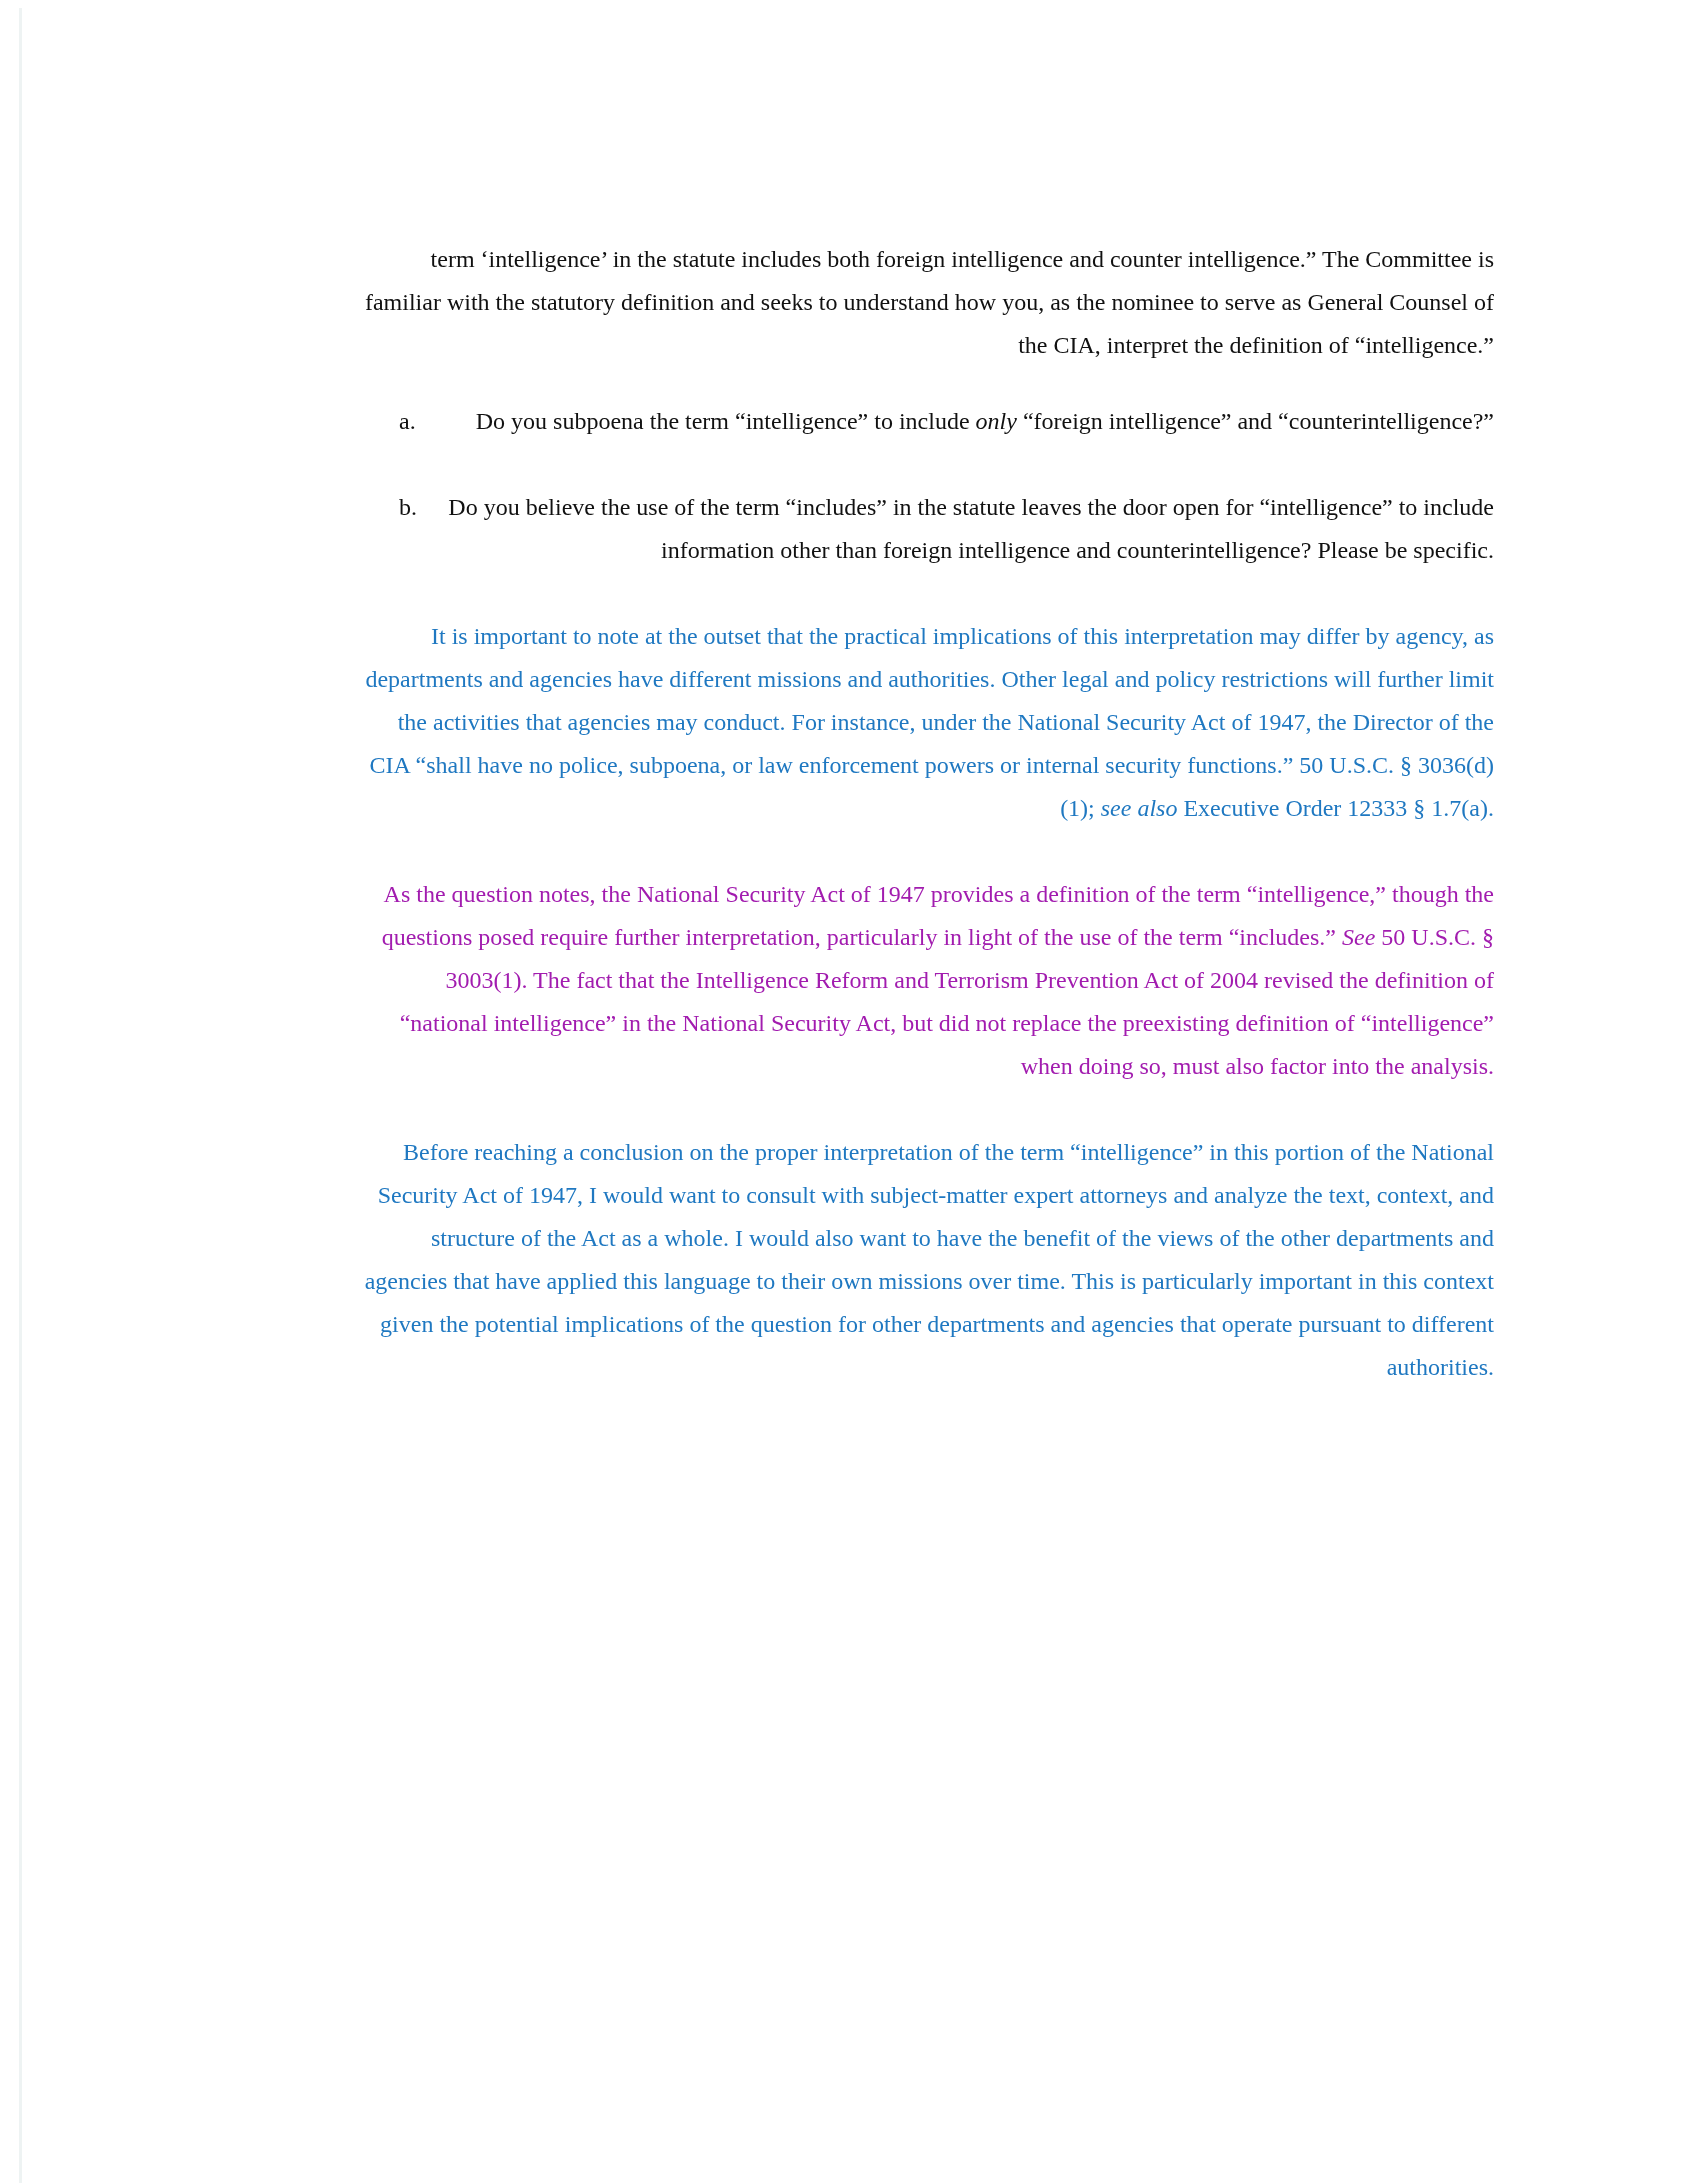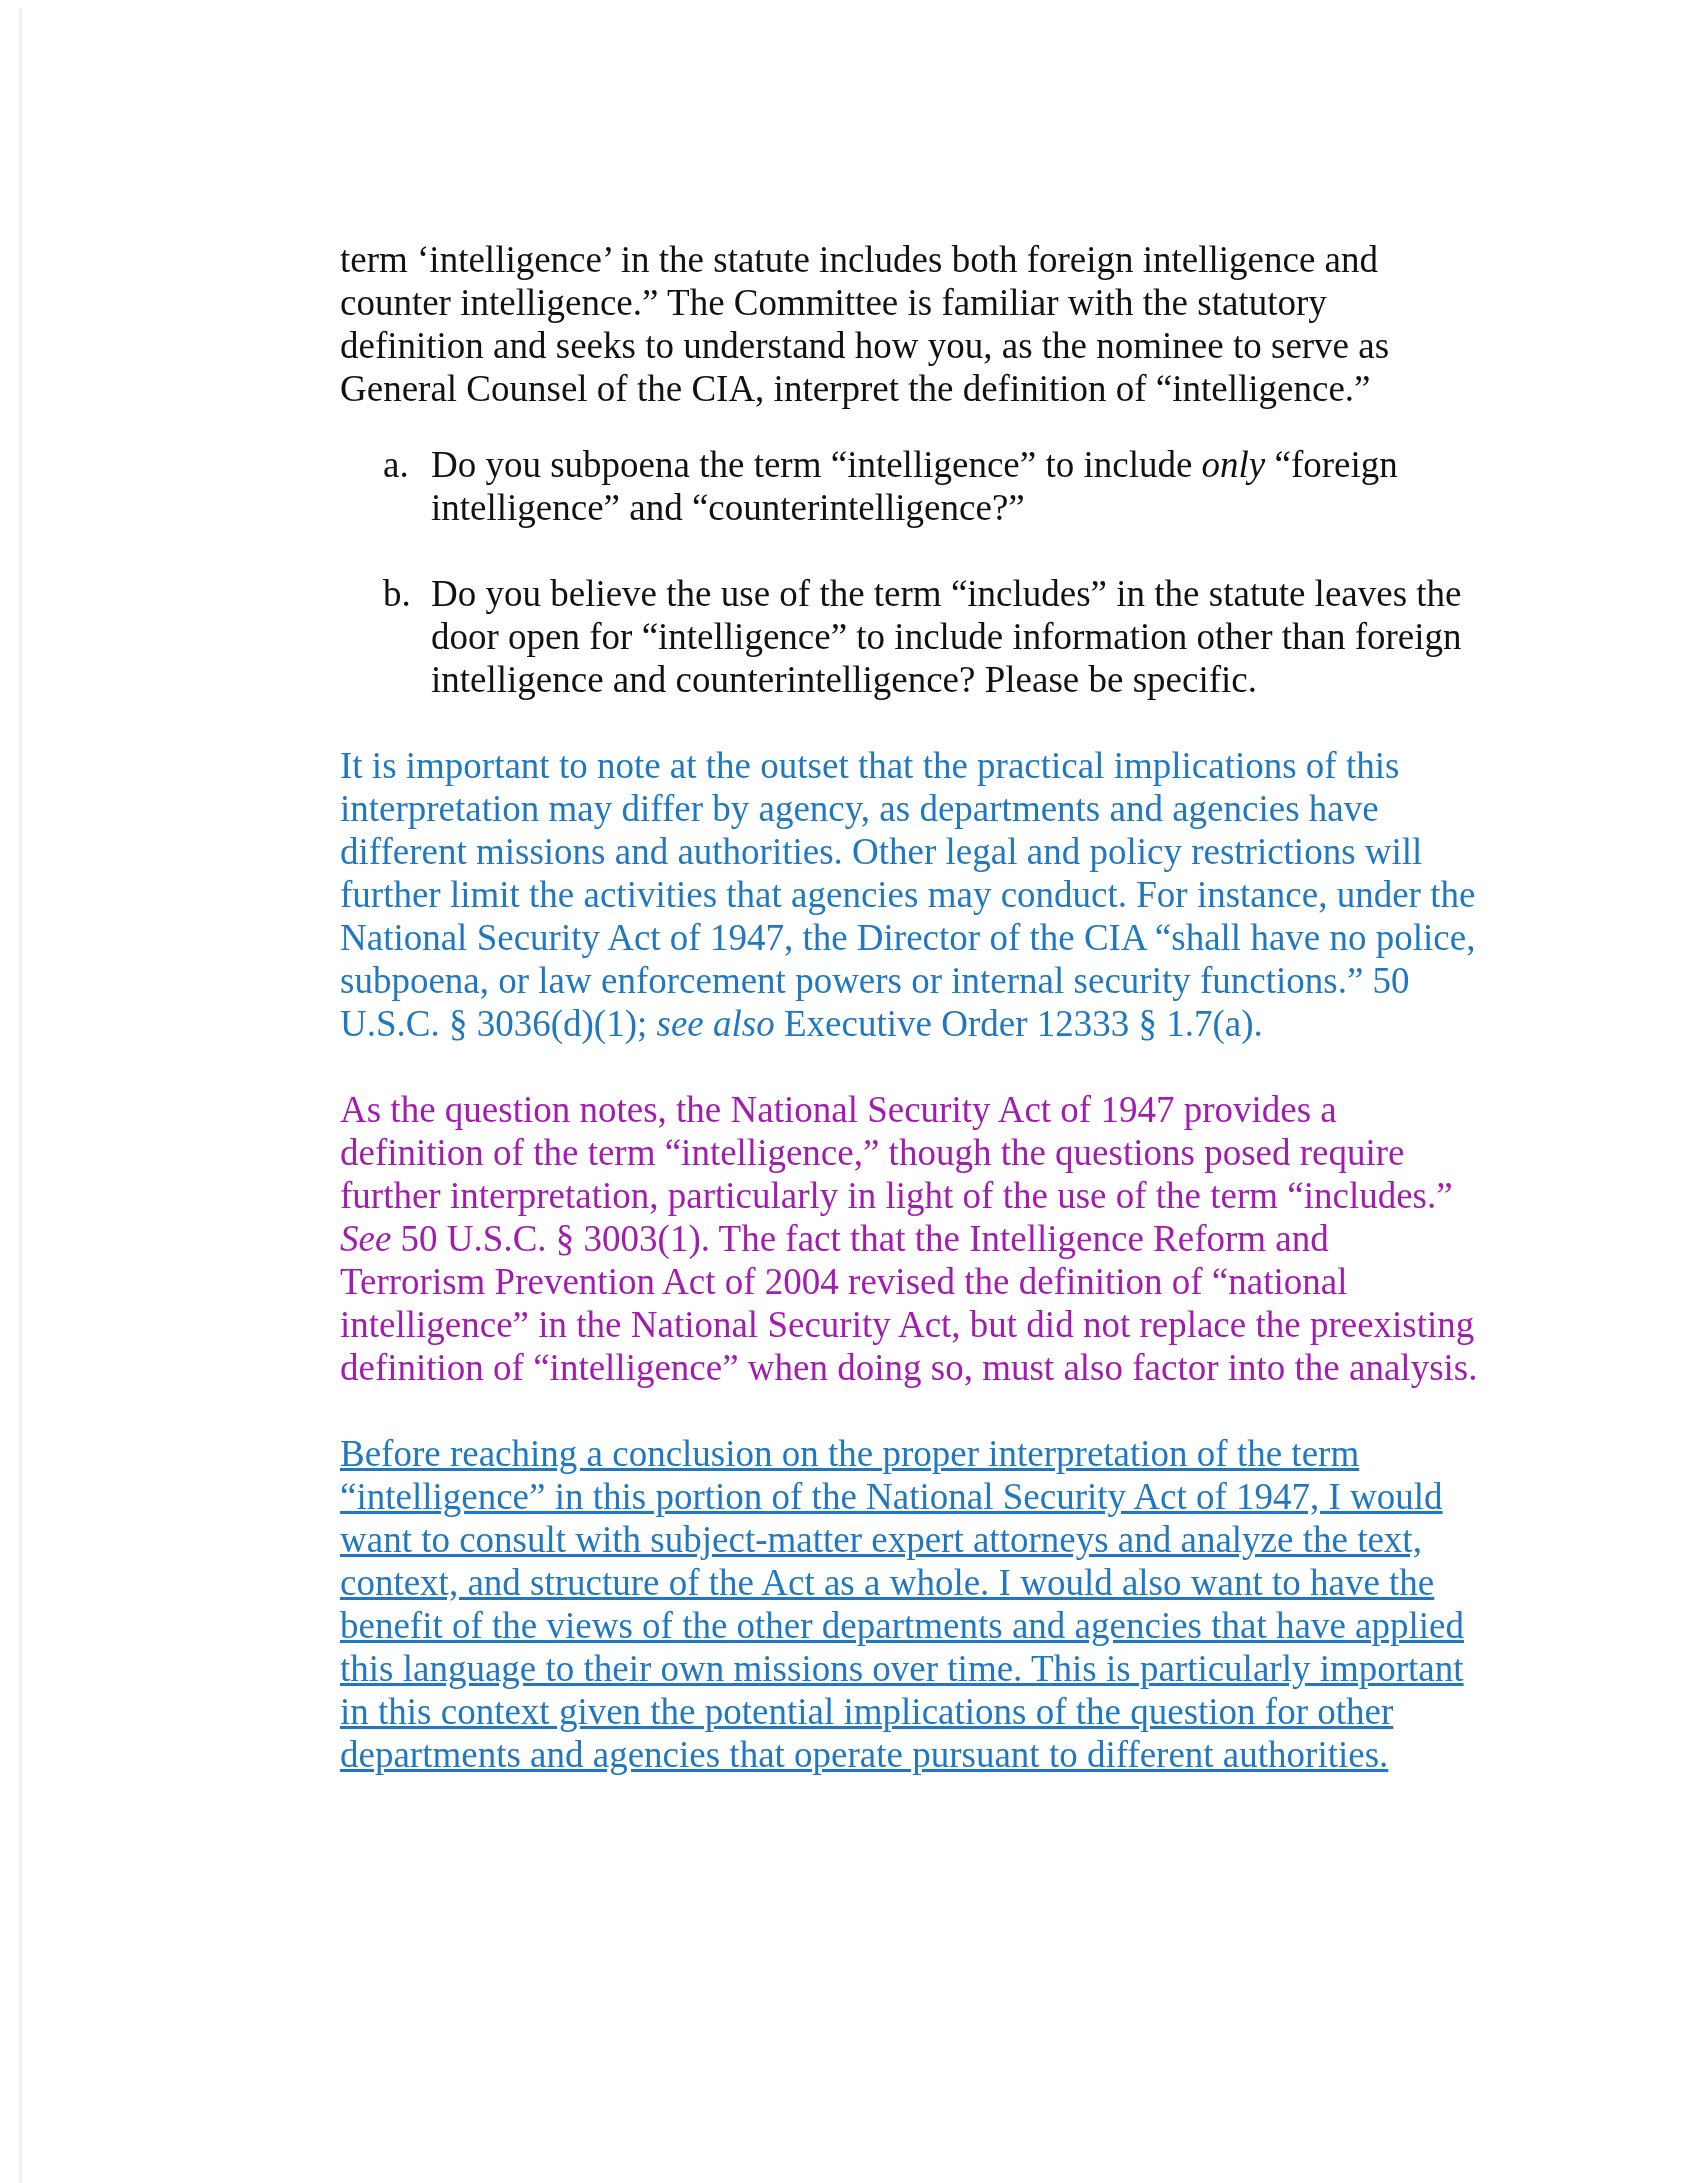--- a/index.html
+++ b/index.html
@@ -1,20 +1,20 @@
 <!DOCTYPE html>
 <html style="font-size:10.6px"><head>
 <meta charset="utf-8">
 <style>
   html, body { margin: 0; padding: 0; background: #ffffff; }
   body { width: 1687px; height: 2183px; position: relative; overflow: hidden; }
   .scan-edge { position: absolute; left: 18.5px; top: 8px; width: 3.3px; height: 2175px; background: #eef3f3; }
-  .page { position: absolute; left: 340px; top: 238px; width: 1138px;
+  .page { position: absolute; left: 356px; top: 238px; width: 1138px;
           font-family: "Liberation Serif", "DejaVu Serif", serif;
-          font-size: 37px; line-height: 43px; color: #111111; }
+          font-size: 24px; line-height: 43px; color: #111111; text-align: right; }
   .para { margin: 0; }
   .q-list { margin: 33px 0 0 0; padding: 0; list-style: none; }
   .q-item { position: relative; padding-left: 91px; margin: 0 0 43px 0; }
   .q-item .marker { position: absolute; left: 43px; top: 0; }
   .answer { color: #1f78c1; margin-top: 43px; }
   .answer + .answer { margin-top: 43px; }
   .q-list + .answer { margin-top: 12px; }
   em { }
 </style>
 </head>
@@ -40,19 +40,19 @@
   </ul>
 
   <p class="para answer" style="color: rgb(31, 120, 193);">
     <span>It is important to note at the outset that the practical implications of this interpretation may differ by agency, as departments and agencies have different missions and authorities.  Other legal and policy restrictions will further limit the activities that agencies may conduct.  For instance, under the National Security Act of 1947, the Director of the CIA “shall have no police, subpoena, or law enforcement powers or internal security functions.” 50 U.S.C. § 3036(d)(1); </span><em>see also</em><span> Executive Order 12333 § 1.7(a).</span>
   </p>
 
   <p class="para answer" style="color: #a21caf;">
     <span>As the question notes, the National Security Act of 1947 provides a definition of the term “intelligence,” though the questions posed require further interpretation, particularly in light of the use of the term “includes.” </span><em>See</em><span> 50 U.S.C. § 3003(1).  The fact that the Intelligence Reform and Terrorism Prevention Act of 2004 revised the definition of “national intelligence” in the National Security Act, but did not replace the preexisting definition of “intelligence” when doing so, must also factor into the analysis.</span>
   </p>
 
-  <p class="para answer" style="color: rgb(31, 120, 193); text-decoration: underline;">
+  <p class="para answer" style="color: rgb(31, 120, 193);">
     <span>Before reaching a conclusion on the proper interpretation of the term “intelligence” in this portion of the National Security Act of 1947, I would want to consult with subject-matter expert attorneys and analyze the text, context, and structure of the Act as a whole.  I would also want to have the benefit of the views of the other departments and agencies that have applied this language to their own missions over time.  This is particularly important in this context given the potential implications of the question for other departments and agencies that operate pursuant to different authorities.</span>
   </p>
 
 
 </div>
 
 
 </body></html>

